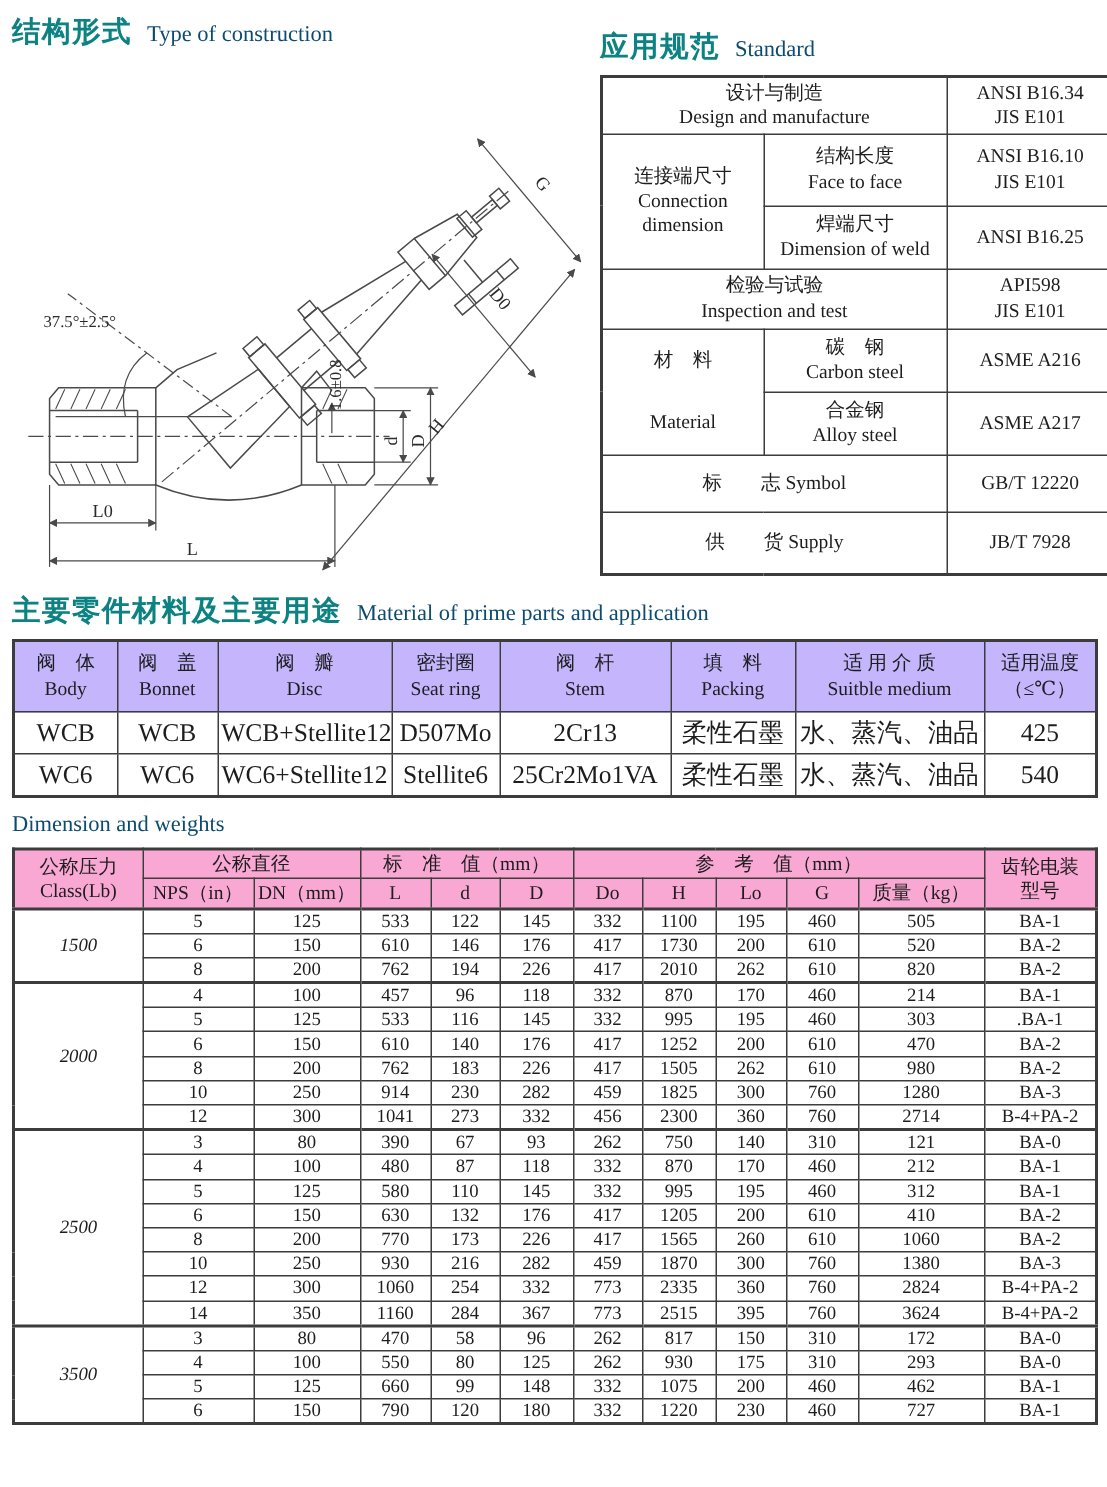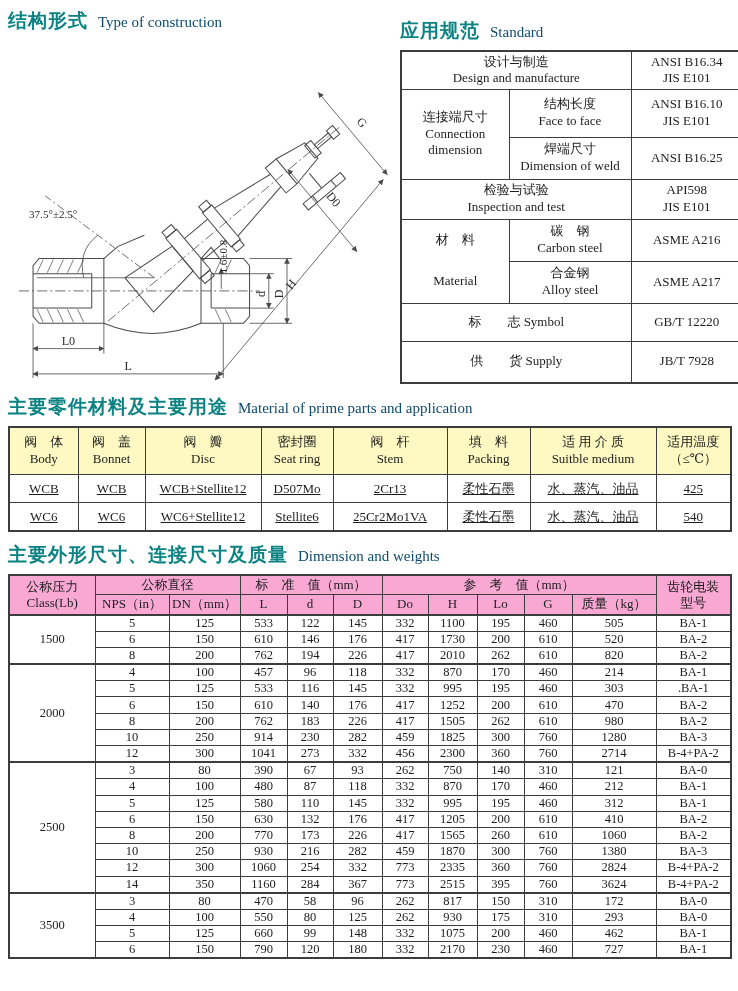--- a/index.html
+++ b/index.html
@@ -15,28 +15,28 @@
   .right-col{width:344px;margin-left:6px;}
   table{border-collapse:collapse;table-layout:fixed;}
   td,th{border:1px solid #3c3c3c;text-align:center;vertical-align:middle;
         font-weight:normal;padding:1px 2px;}
   .preline{white-space:pre-line;}
   
   .std-table{width:342px;border:2px solid #3c3c3c;}
   .std-table td{font-size:13px;line-height:1.28;}
   
   .mat-table{width:722px;border:2px solid #3c3c3c;margin:0;}
-  .mat-table th{background:#fef9c3;font-size:13px;line-height:1.3;height:44px;}
-  .mat-table td{font-size:13px;height:25px;text-decoration:underline;}
+  .mat-table th{background:#c4b5fd;font-size:13px;line-height:1.3;height:44px;}
+  .mat-table td{font-size:17px;height:25px;}
   
   .dim-table{width:722px;border:2px solid #3c3c3c;}
   .dim-table thead td{background:#f9a8d4;font-size:13px;line-height:1.25;}
   .dim-table tbody td{font-size:12.5px;height:15.2px;padding:0 2px;}
   .dim-table tr.group-start td{border-top:2px solid #3c3c3c;}
-  .class-cell{font-size:13px;}
+  .class-cell{font-size:13px;font-style:italic;}
   .drawing-wrap{width:386px;height:344px;}
   svg text.dim{font-family:"Liberation Serif","DejaVu Serif",serif;
        font-size:12px;fill:#2b2b2b;}
   svg text.dim-small{font-family:"Liberation Serif","DejaVu Serif",serif;
        font-size:11px;fill:#2b2b2b;}
   .sec2{margin-top:10px;}
 </style>
 </head>
 <body>
 
@@ -299,21 +299,20 @@
             <td>柔性石墨</td>
             <td>水、蒸汽、油品</td>
             <td>540</td>
           </tr>
         </tbody>
     </table>
   </div>
 
   <div class="sec2">
     <div class="sec-title">
-      <span class="zh">主要外形尺寸、连接尺寸及质量</span>
       <span class="en">Dimension and weights</span>
     </div>
     <table class="dim-table">
       <colgroup>
           <col style="width:86px">
           <col style="width:74px">
           <col style="width:71px">
           <col style="width:47px">
           <col style="width:46px">
           <col style="width:49px">
@@ -612,21 +611,21 @@
             <td>462</td>
             <td>BA-1</td>
           </tr>
           <tr>
             <td>6</td>
             <td>150</td>
             <td>790</td>
             <td>120</td>
             <td>180</td>
             <td>332</td>
-            <td>2170</td>
+            <td>1220</td>
             <td>230</td>
             <td>460</td>
             <td>727</td>
             <td>BA-1</td>
           </tr>
         </tbody>
     </table>
   </div>
 
 </div>

